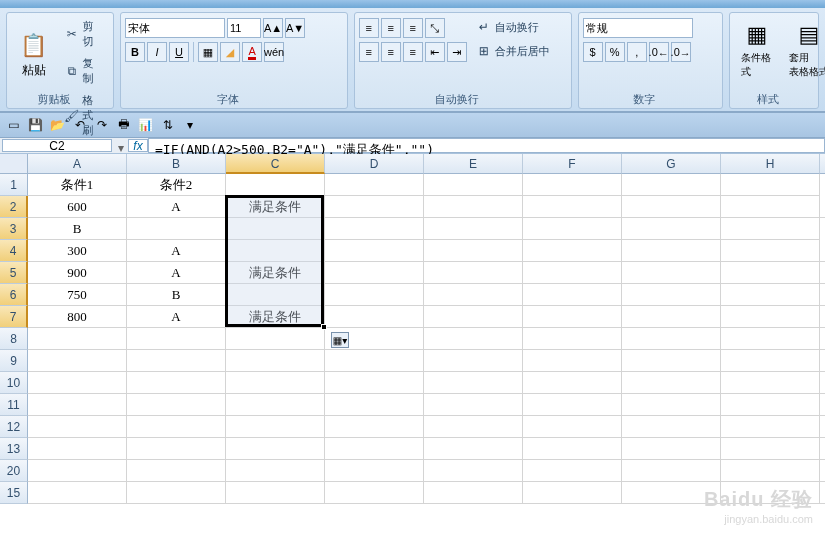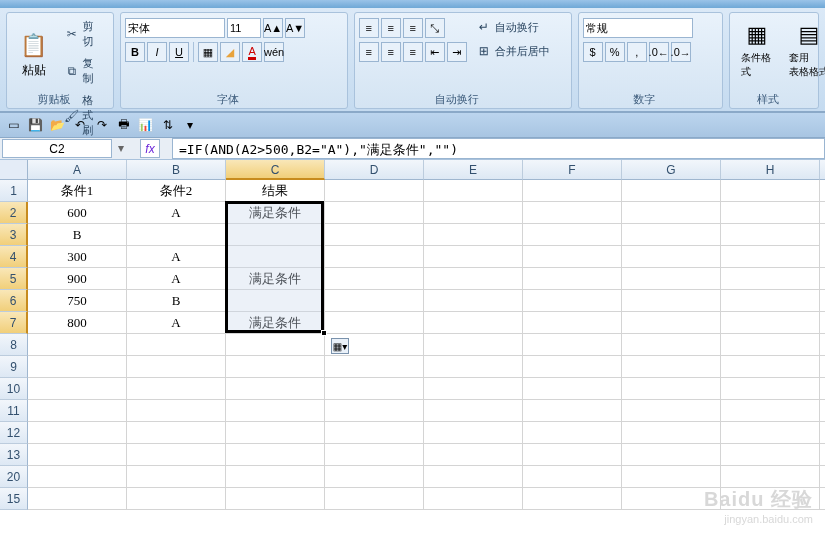--- a/index.html
+++ b/index.html
@@ -19,23 +19,23 @@
 select.combo, input.combo { border:1px solid #9ab5d1; background:#fff; font-size:11px; height:20px; padding:0 2px;}
 .fontname { width:100px;} .fontsize{width:34px;}
 .square { width:20px; height:20px; border:1px solid #9ab5d1; display:flex; align-items:center; justify-content:center; cursor:pointer; background:#e8f1fa; font-size:11px;}
 .numfmt { width:110px;}
 
 
 .qat { background:linear-gradient(#bcd5ee,#a8c5e2); height:26px; display:flex; align-items:center; padding:0 6px; gap:6px; border-top:1px solid #8ba9c8; border-bottom:1px solid #8ba9c8;}
 .qat .icon{cursor:pointer;}
 
 
-.fbar { display:flex; align-items:stretch; height:22px; border-bottom:1px solid #a9c2dc; background:#e8eef5;}
+.fbar { display:flex; align-items:stretch; height:16px; border-bottom:1px solid #a9c2dc; background:#e8eef5;}
 .namebox { width:110px; border:1px solid #9ab5d1; background:#fff; display:flex; align-items:center; justify-content:center; font-size:12px; margin:1px 2px;}
-.fx { width:20px; display:flex; align-items:center; justify-content:center; font-style:italic; color:#6d28d9; border:1px solid #9ab5d1; background:#fff; margin:1px 12px;}
+.fx { width:20px; display:flex; align-items:center; justify-content:center; font-style:italic; color:#0369a1; border:1px solid #9ab5d1; background:#fff; margin:1px 0;}
 .formula { flex:1; border:1px solid #9ab5d1; background:#fff; padding:2px 6px; font-family:SimSun, monospace; font-size:13px;}
 
 
 .grid { position:relative; }
 .corner { position:absolute; left:0; top:0; width:28px; height:20px; background:#e4ecf7; border-right:1px solid #9fb6cf; border-bottom:1px solid #9fb6cf;}
 .colhdrs { position:absolute; left:28px; top:0; height:20px; display:flex;}
 .colhdr { width:99px; height:20px; background:linear-gradient(#f2f6fb,#dde8f4); border-right:1px solid #bcccdd; border-bottom:1px solid #9fb6cf; text-align:center; font-size:12px; color:#33506e; line-height:20px;}
 .colhdr.sel { background:linear-gradient(#f9e7b8,#f1cf7a); border-bottom:2px solid #c78b1e;}
 .rowhdrs { position:absolute; left:0; top:20px; width:28px;}
 .rowhdr { height:22px; background:linear-gradient(#f2f6fb,#dde8f4); border-bottom:1px solid #bcccdd; border-right:1px solid #9fb6cf; text-align:center; font-size:12px; color:#33506e; line-height:22px;}
@@ -248,21 +248,20 @@
       <div class="rowhdr">11</div>
       <div class="rowhdr">12</div>
       <div class="rowhdr">13</div>
       <div class="rowhdr">20</div>
       <div class="rowhdr">15</div>
     </div>
   <div class="cells" id="cells">
       <div class="row">
         <div class="cell">条件1</div>
         <div class="cell">条件2</div>
-        <div class="cell">结果</div>
         <div class="cell"></div>
         <div class="cell"></div>
         <div class="cell"></div>
         <div class="cell"></div>
         <div class="cell"></div>
         <div class="cell"></div>
       </div>
       <div class="row">
         <div class="cell">600</div>
         <div class="cell">A</div>

